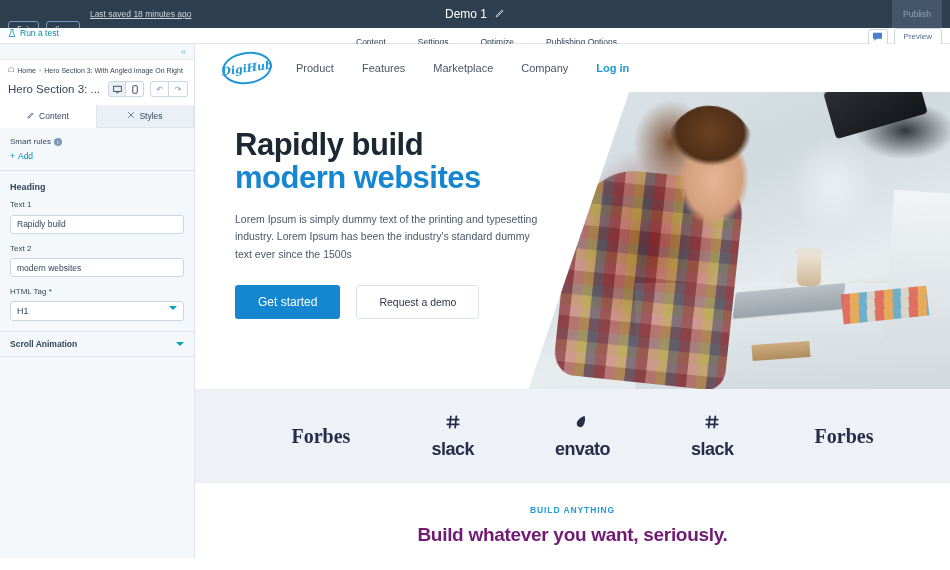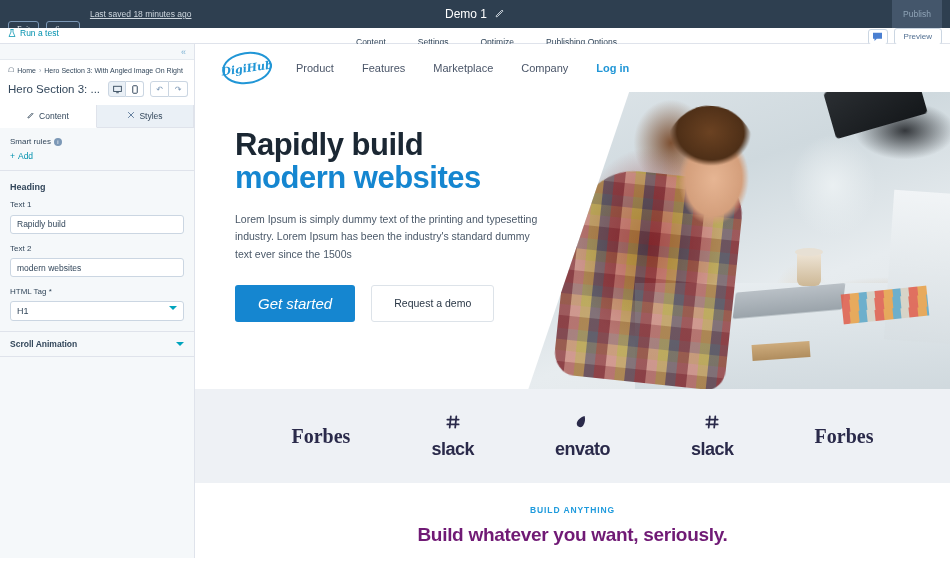--- a/index.html
+++ b/index.html
@@ -446,27 +446,26 @@
     line-height: 1.08; letter-spacing: -.5px;
   }
   .h-para {
     margin-top: 16px;
     font-size: 10.5px; color: #4a5868; line-height: 1.65;
     width: 310px;
   }
   .h-btns { margin-top: 22px; display: flex; gap: 16px; }
   .btn-primary {
     background: #1586d0; color: #fff;
-    font-size: 15px;
+    font-size: 12px;
     padding: 10px 23px;
     border-radius: 3px;
     border: none;
     cursor: pointer;
     font-family: "Liberation Sans", sans-serif;
-    font-style: italic;
   }
   .btn-secondary {
     background: #fff; color: #2a3746;
     font-size: 10.5px;
     padding: 10px 22px;
     border-radius: 3px;
     border: 1px solid #dde3e9;
     cursor: pointer;
     font-family: "Liberation Sans", sans-serif;
   }

